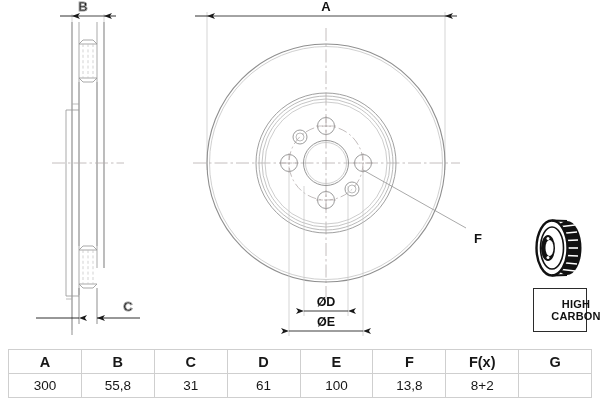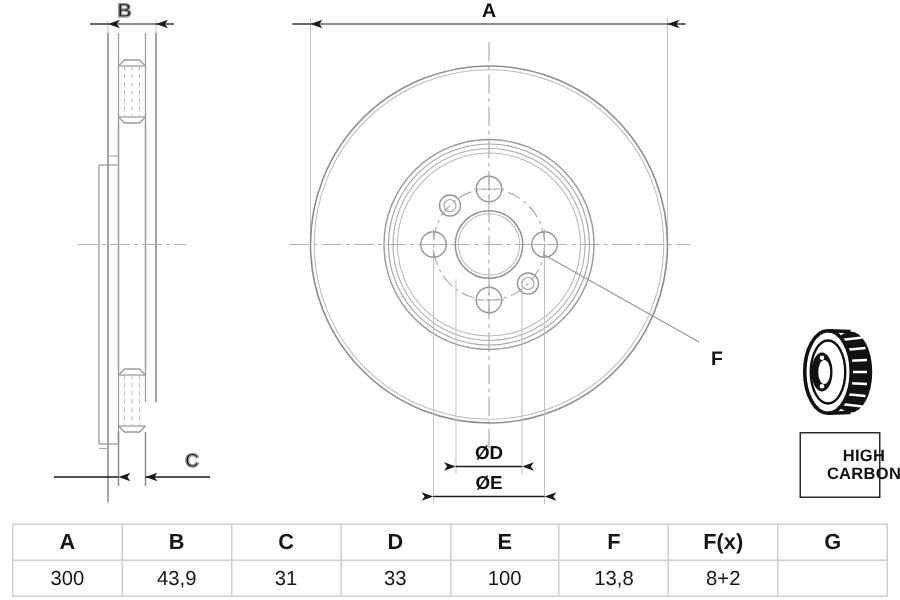--- a/index.html
+++ b/index.html
@@ -269,23 +269,23 @@
         <td>B</td>
         <td>C</td>
         <td>D</td>
         <td>E</td>
         <td>F</td>
         <td>F(x)</td>
         <td>G</td>
       </tr>
       <tr class="val">
         <td>300</td>
-        <td>43,9</td>
+        <td>55,8</td>
         <td>31</td>
-        <td>33</td>
+        <td>61</td>
         <td>100</td>
         <td>13,8</td>
         <td>8+2</td>
         <td></td>
       </tr>
     </tbody>
   </table>
 
 </div>
 

